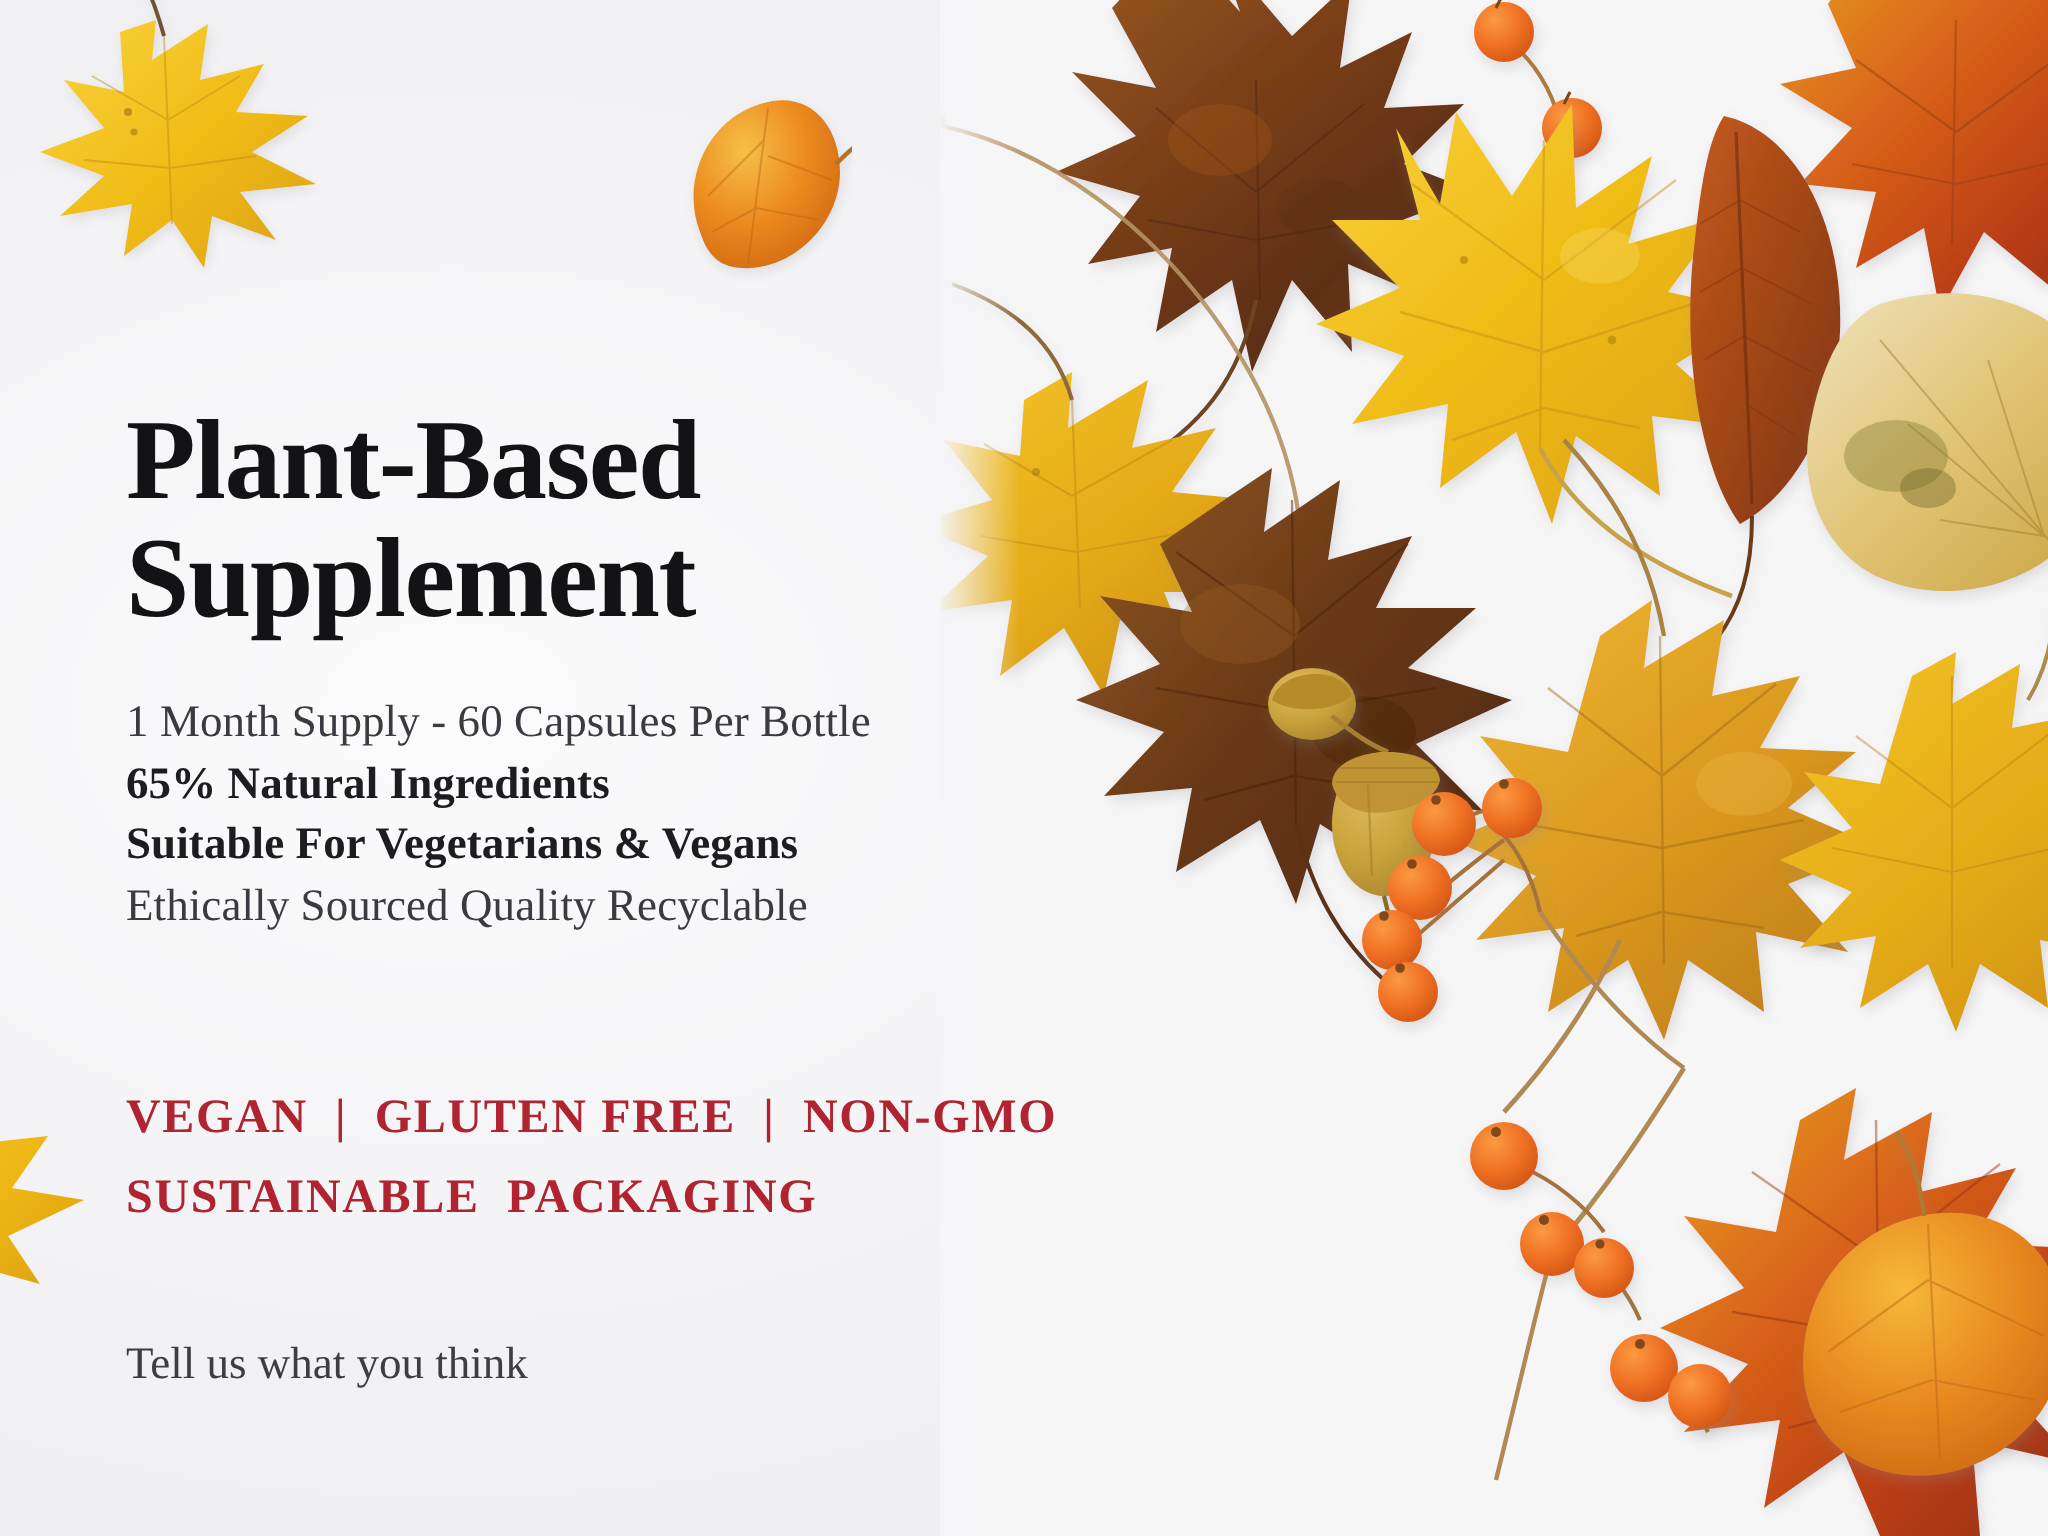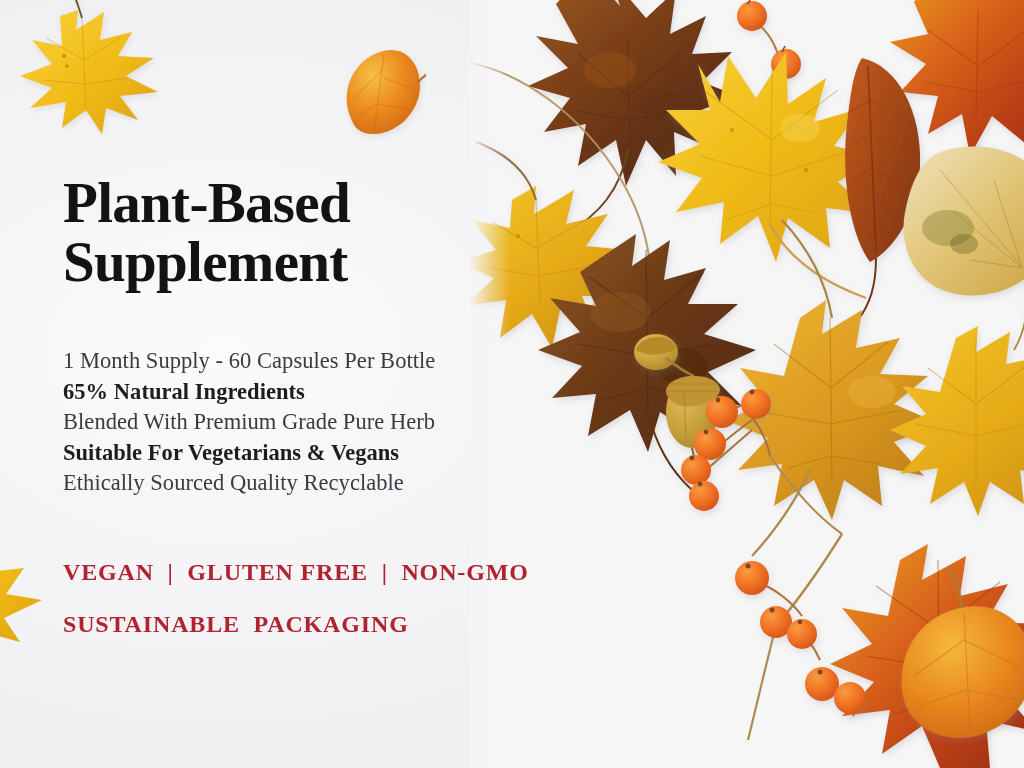--- a/index.html
+++ b/index.html
@@ -80,21 +80,21 @@
     line-height:30.6px;
     color:#2c2c31;
     white-space:nowrap;
     letter-spacing:0.002em;
   }
   .benefit.light { font-weight:400; color:#3a3a40; }
   .benefit.bold  { font-weight:700; color:#1d1d21; }
 
   .claims {
     position:absolute;
-    top:552px;
+    top:539px;
     width:470px;
   }
   .claim {
     font-family:"Liberation Serif", serif;
     font-weight:700;
     font-size:24px;
     line-height:40px;
     letter-spacing:0.035em;
     white-space:pre;
   }
@@ -517,33 +517,33 @@
       <g stroke="#b9860d" stroke-width="1" opacity="0.4" fill="none">
         <path d="M16 108 L12 10"></path>
           <path d="M14 56 L-16 34"></path>
           <path d="M14 56 L50 38"></path>
       </g>
     </svg>
   </div>
 
   <div id="content">
 
-    <h1 class="headline" style="color: rgb(19, 19, 22);">Plant-Based
+    <h1 class="headline" style="color: rgb(19, 19, 22); margin-top: 28px;">Plant-Based
 Supplement</h1>
 
     <div class="benefits">
       <div class="benefit light">1 Month Supply - 60 Capsules Per Bottle</div>
       <div class="benefit bold">65% Natural Ingredients</div>
-      <div class="benefit light">Blended With Premium Grade Pure Herb</div>
       <div class="benefit bold">Suitable For Vegetarians &amp; Vegans</div>
       <div class="benefit light">Ethically Sourced Quality Recyclable</div>
     </div>
 
     <div class="claims">
       <div class="claim" style="color: rgb(176, 35, 48);">VEGAN  |  GLUTEN FREE  |  NON-GMO</div>
-      <div class="claim" style="color: rgb(176, 35, 48); margin-top: 12px;">SUSTAINABLE  PACKAGING</div>
+      <div class="claim" style="color: rgb(176, 35, 48);">SUSTAINABLE  PACKAGING</div>
     </div>
 
     <div class="outro">
+      <div class="outro-line">Tell us what you think</div>
     </div>
 
   </div>
 </div>
 
 </body></html>

